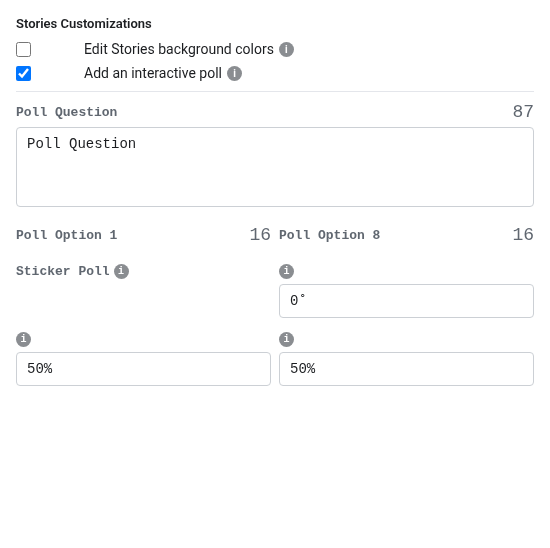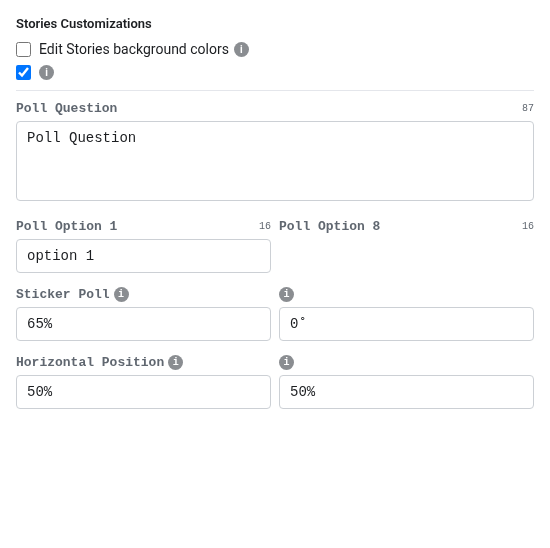--- a/index.html
+++ b/index.html
@@ -37,20 +37,21 @@
       height: 15px;
       cursor: pointer;
     }
 
     .checkbox-label {
       font-size: 14px;
       color: #1c1e21;
       display: flex;
       align-items: center;
       gap: 5px;
+      margin-left: 45px;
     }
 
     .info-icon {
       display: inline-flex;
       align-items: center;
       justify-content: center;
       width: 15px;
       height: 15px;
       border-radius: 50%;
       background: #8a8d91;
@@ -82,21 +83,21 @@
     .field-label {
       font-size: 13px;
       font-weight: 600;
       color: #606770;
       display: flex;
       align-items: center;
       gap: 4px;
     }
 
     .char-count {
-      font-size: 10px;
+      font-size: 18px;
       color: #606770;
     }
 
     .text-input {
       width: 100%;
       padding: 8px 10px;
       border: 1px solid #ccd0d5;
       border-radius: 4px;
       font-size: 14px;
       color: #1c1e21;
@@ -124,75 +125,73 @@
   <input type="checkbox" id="edit-bg" style="">
   <label class="checkbox-label" for="edit-bg">
     <span>Edit Stories background colors</span>
     <span class="info-icon">i</span>
   </label>
 </div>
 
 <div class="checkbox-row">
   <input type="checkbox" id="add-poll" checked="" style="">
   <label class="checkbox-label" for="add-poll">
+    <span>Add an interactive poll</span>
     <span class="info-icon">i</span>
   </label>
 </div>
 
 <div class="divider"></div>
 
 <div class="field-group">
   <div class="field-label-row">
     <span class="field-label">Poll Question</span>
     <span class="char-count">87</span>
   </div>
   <textarea class="text-input" placeholder="Poll Question" style="">Poll Question</textarea>
 </div>
 
 <div class="two-col">
   <div class="field-group">
     <div class="field-label-row">
       <span class="field-label">Poll Option 1</span>
       <span class="char-count">16</span>
     </div>
-    <input type="text" class="text-input" value="option 1" placeholder="option 1" style="">
   </div>
   <div class="field-group">
     <div class="field-label-row">
       <span class="field-label">Poll Option 8</span>
       <span class="char-count">16</span>
     </div>
   </div>
 </div>
 
 <div class="two-col">
   <div class="field-group">
     <div class="field-label-row">
       <span class="field-label">
         <span>Sticker Poll</span>
         <span class="info-icon">i</span>
       </span>
     </div>
-    <input type="text" class="text-input" value="65%" placeholder="65%" style="">
   </div>
   <div class="field-group">
     <div class="field-label-row">
       <span class="field-label">
         <span class="info-icon">i</span>
       </span>
     </div>
     <input type="text" class="text-input" value="0˚" placeholder="0˚" style="">
   </div>
 </div>
 
 <div class="two-col">
   <div class="field-group">
     <div class="field-label-row">
       <span class="field-label">
-        <span>Horizontal Position</span>
         <span class="info-icon">i</span>
       </span>
     </div>
     <input type="text" class="text-input" value="50%" placeholder="50%" style="">
   </div>
   <div class="field-group">
     <div class="field-label-row">
       <span class="field-label">
         <span class="info-icon">i</span>
       </span>

